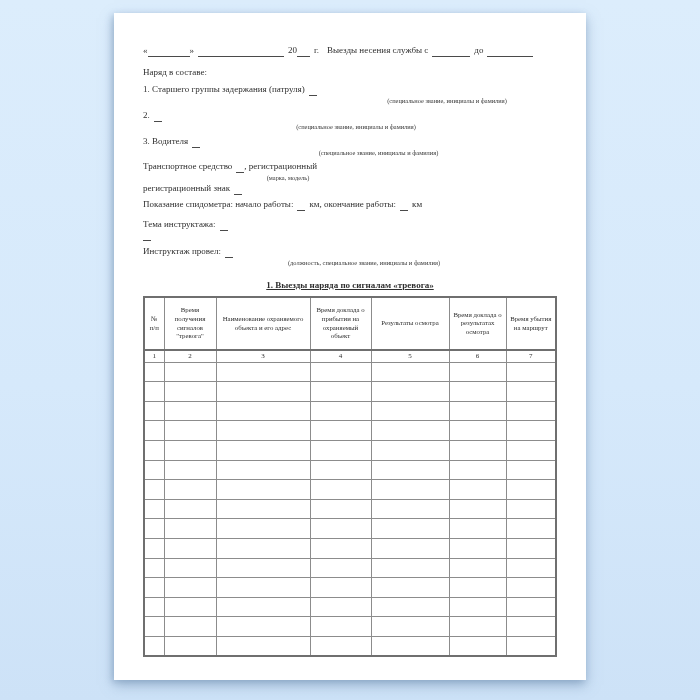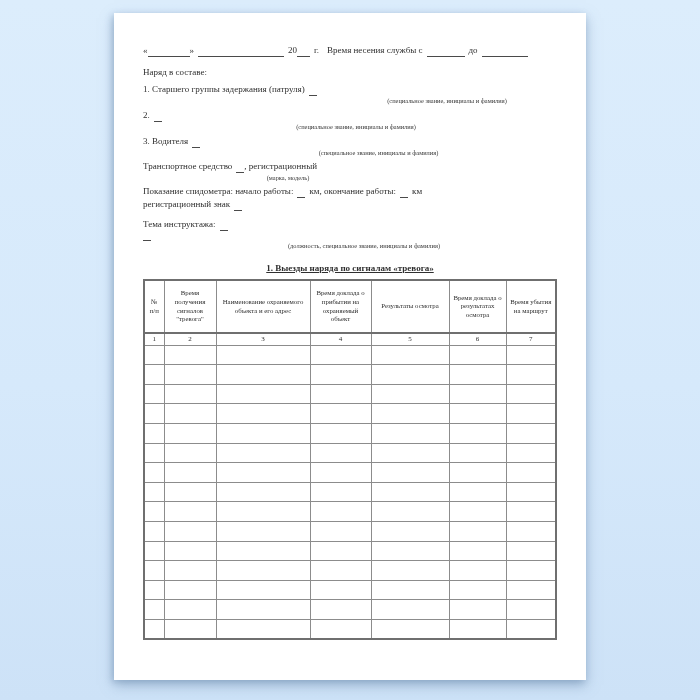--- a/index.html
+++ b/index.html
@@ -76,21 +76,21 @@
     <span class="blank fix w42"></span>
     <span>»</span>
     <span class="sp"></span>
     <span class="blank fix w86"></span>
     <span class="sp"></span>
     <span>20</span>
     <span class="blank fix w13"></span>
     <span class="sp"></span>
     <span>г.</span>
     <span class="blank" style="border:none"></span>
-    <span>Время несения службы с</span>
+    <span>Выезды несения службы с</span>
     <span class="sp"></span>
     <span class="blank fix w38"></span>
     <span class="sp"></span>
     <span>до</span>
     <span class="sp"></span>
     <span class="blank fix w46"></span>
   </div>
 
   <div class="row mt9">
     <span>Наряд в составе:</span>
@@ -125,47 +125,52 @@
 
   <div class="row mt3">
     <span>Транспортное средство</span>
     <span class="sp"></span>
     <span class="blank"></span>
     <span>, регистрационный</span>
   </div>
   <div class="cap-row">
     <span class="caption capv">(марка, модель)</span>
   </div>
+  <div class="row">
+    <span>регистрационный знак</span>
+    <span class="sp"></span>
+    <span class="blank"></span>
+  </div>
+
   <div class="row mt3">
     <span>Показание спидометра: начало работы:</span>
     <span class="sp"></span>
     <span class="blank"></span>
     <span class="sp"></span>
     <span>км, окончание работы:</span>
     <span class="sp"></span>
     <span class="blank"></span>
     <span class="sp"></span>
     <span>км</span>
   </div>
 
-  <div class="row">
-    <span>регистрационный знак</span>
-    <span class="sp"></span>
-    <span class="blank"></span>
-  </div>
-
   <div class="row mt5">
     <span>Тема инструктажа:</span>
     <span class="sp"></span>
     <span class="blank"></span>
   </div>
   <div class="row full-line">
     <span class="blank"></span>
   </div>
 
+  <div class="row mt4">
+    <span>Инструктаж провел:</span>
+    <span class="sp"></span>
+    <span class="blank"></span>
+  </div>
   <div class="cap-row">
     <span class="caption capi">(должность, специальное звание, инициалы и фамилия)</span>
   </div>
 
   <div class="section-title">1. Выезды наряда по сигналам «тревога»</div>
 
   <table class="signal-table">
     <colgroup>
       <col class="c1">
         <col class="c2">

